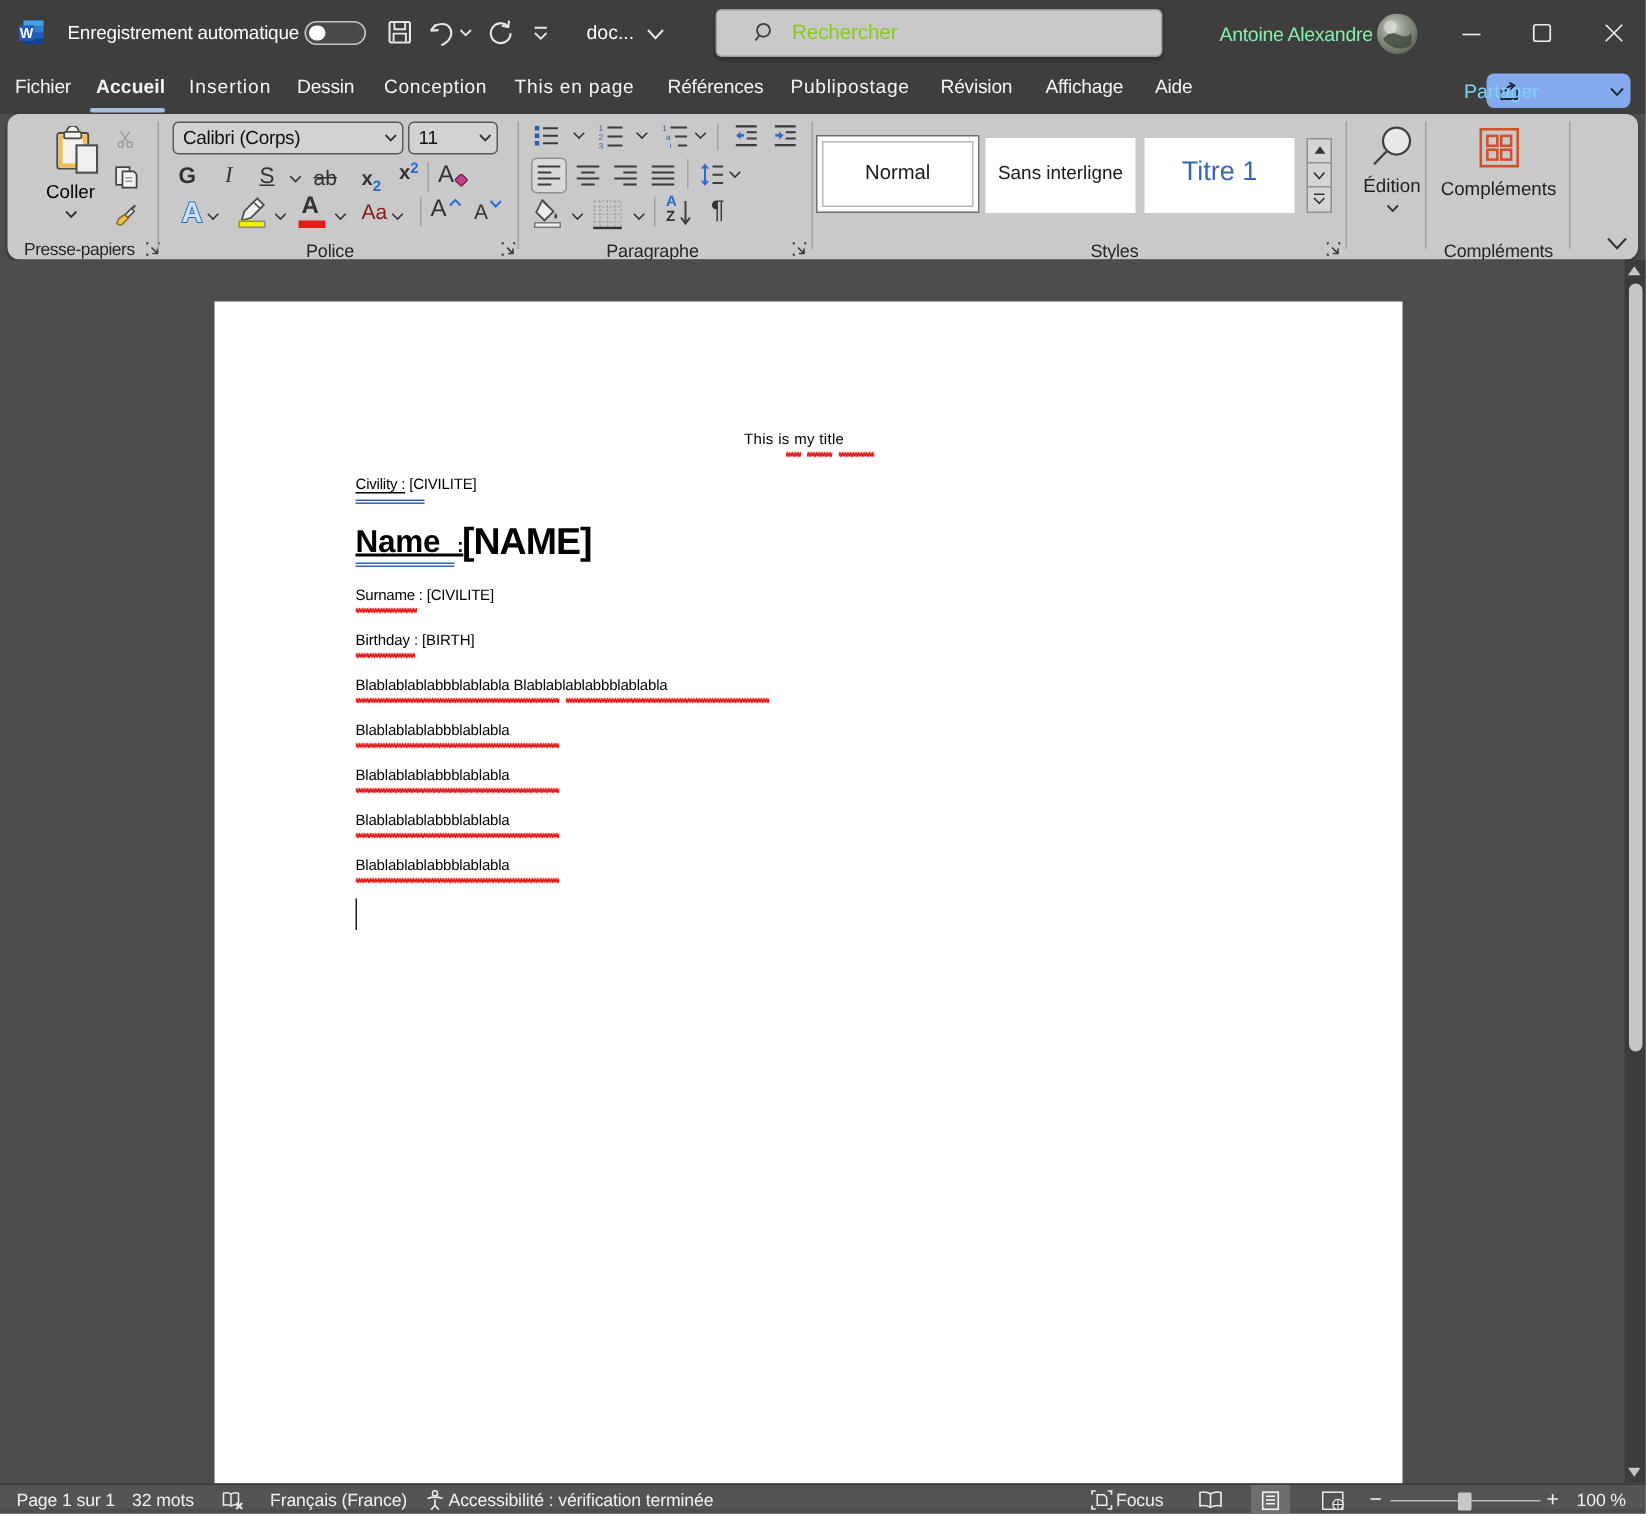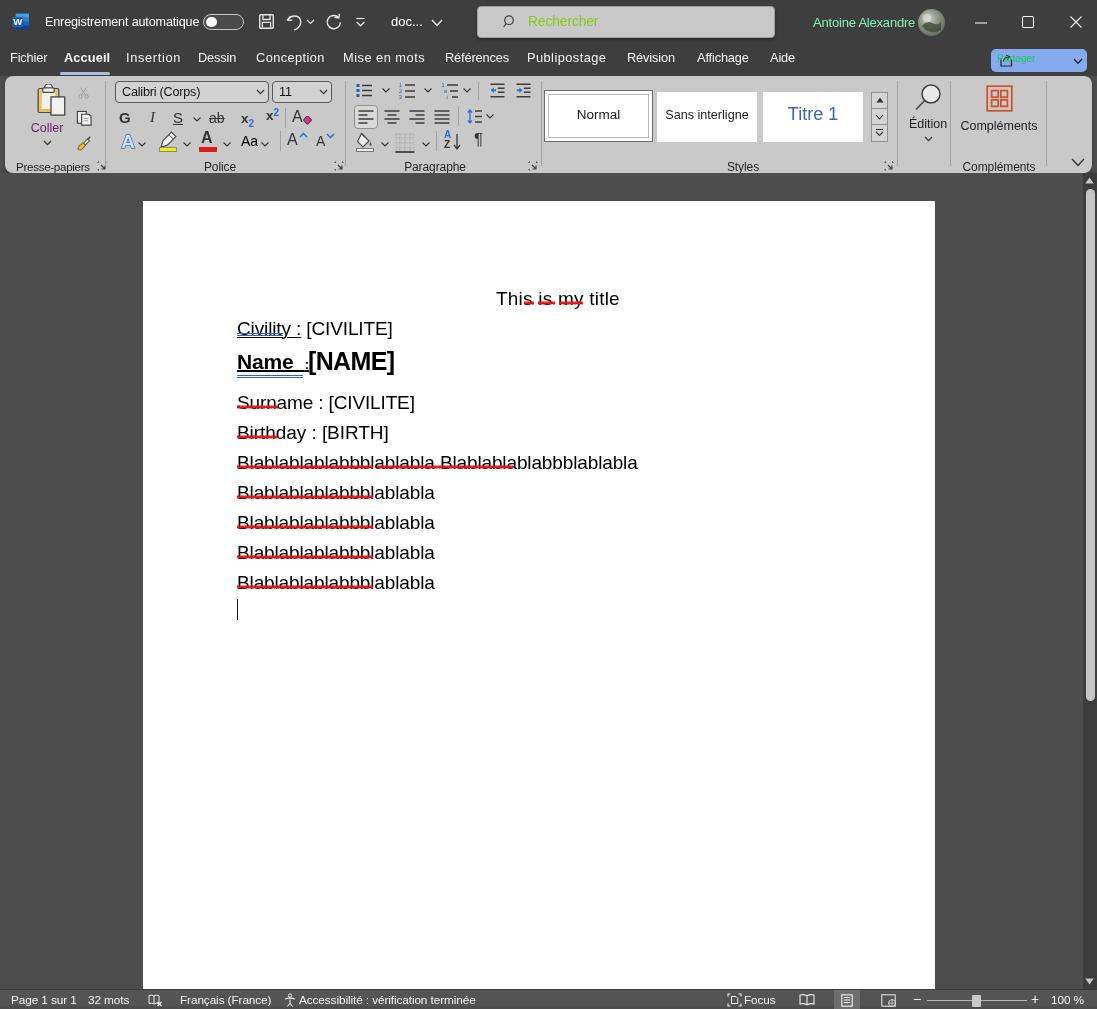--- a/index.html
+++ b/index.html
@@ -12,21 +12,21 @@
 .tab{position:absolute;top:0;height:28px;line-height:28px;font-size:12.8px;letter-spacing:-0.15px;color:#f4f4f4}
 
 #ribbon{position:absolute;left:5px;top:76px;width:1087px;height:97px;background:#c9c9c9;border-radius:8px;box-shadow:0 2px 3px rgba(0,0,0,0.35);}
 .vsep{position:absolute;top:5px;height:85px;width:1px;background:#a2a2a2}
 .glabel{position:absolute;top:83.5px;font-size:12px;letter-spacing:-0.1px;color:#262626;text-align:center}
 .launcher{position:absolute;width:10px;height:10px}
 .chev{position:absolute;width:8px;height:5px}
 
 #docarea{position:absolute;left:0;top:173px;width:1097px;height:816px;background:#4d4d4d;overflow:hidden}
 #page{position:absolute;left:143px;top:28px;width:792px;height:790px;background:#ffffff}
-.dtx{position:absolute;color:#000;font-size:19px;white-space:pre}
+.dtx{position:absolute;color:#000;font-size:10px;white-space:pre}
 .sq{position:absolute;height:4px}
 .blue2{position:absolute;height:3.3px;border-top:1px solid #3061c6;border-bottom:1px solid #3061c6}
 
 #scrolltrack{position:absolute;right:0;top:0px;width:14px;height:816px;background:#3c3c3c}
 
 #statusbar{position:absolute;left:0;top:989px;width:1097px;height:17px;border-top:1px solid #3a3a3a;background:#545454;color:#f0f0f0;font-size:12px}
 .sbt{position:absolute;top:2.5px;font-size:11.8px;letter-spacing:-0.1px;color:#f2f2f2}
 svg{display:block}
 </style>
 </head>
@@ -113,48 +113,48 @@
         <path d="M1.5 1.5 L12.5 12.5 M12.5 1.5 L1.5 12.5" stroke="#f0f0f0" stroke-width="1.1"></path>
       </svg>
 </div>
 <div id="tabrow">
   <div class="tab" style="left:10px">Fichier</div>
   <div class="tab" style="left:64px;font-weight:bold;letter-spacing:0.1px">Accueil</div>
   <div class="abs" style="left:60px;top:27.5px;width:50px;height:3px;background:#a9bde1;border-radius:2px"></div>
   <div class="tab" style="left:126px;letter-spacing:0.65px">Insertion</div>
   <div class="tab" style="left:198px">Dessin</div>
   <div class="tab" style="left:256px;letter-spacing:0.4px">Conception</div>
-  <div class="tab" style="left:343px;letter-spacing:0.5px">Mise en mots</div>
+  <div class="tab" style="left:343px;letter-spacing:0.5px">This en page</div>
   <div class="tab" style="left:445px">Références</div>
   <div class="tab" style="left:527px;letter-spacing:0.45px">Publipostage</div>
   <div class="tab" style="left:627px">Révision</div>
   <div class="tab" style="left:697px">Affichage</div>
   <div class="tab" style="left:770px">Aide</div>
 
   <div class="abs" style="left:991px;top:5px;width:96px;height:23px;background:#85aaee;border-radius:5px"></div>
   <svg class="abs" style="left:999px;top:9px" width="15" height="15" viewBox="0 0 15 15">
     <path d="M2 6.5 v6.5 h10.5 v-6.5" fill="none" stroke="#20262e" stroke-width="1.2"></path>
     <path d="M4.5 8.5 q0.5 -4 5 -4.5" fill="none" stroke="#20262e" stroke-width="1.2"></path>
     <path d="M7.2 2.2 L10.6 3.9 L8.1 6.7" fill="none" stroke="#20262e" stroke-width="1.2"></path>
   </svg>
-  <div class="abs" style="left:997px;top:9px;font-size:10px;color:#22c55e">Partager</div>
+  <div class="abs" style="left:976px;top:9px;font-size:13px;color:#7dd3fc">Partager</div>
   <svg class="abs" style="left:1073px;top:14px" width="10" height="7" viewBox="0 0 10 7">
     <path d="M1 1 L5 5.2 L9 1" fill="none" stroke="#20262e" stroke-width="1.3"></path>
   </svg>
 </div>
 <div id="ribbon">
 
   <svg class="abs" style="left:26px;top:8px" width="35" height="34" viewBox="0 0 35 34">
     <rect x="7.2" y="4.7" width="20.6" height="23.7" rx="1.5" fill="#f2f2f2" stroke="#4a4a4a" stroke-width="1.3"></rect>
     <rect x="9.4" y="6.9" width="16.2" height="19.3" fill="none" stroke="#f0c04a" stroke-width="2.6"></rect>
     <path d="M13.5 4.5 v-0.6 a4 4 0 0 1 8 0 v0.6" fill="#f2f2f2" stroke="#4a4a4a" stroke-width="1.2"></path>
     <rect x="11.8" y="3.9" width="11.4" height="4.4" rx="1" fill="#f2f2f2" stroke="#4a4a4a" stroke-width="1.2"></rect>
     <rect x="20" y="12.9" width="13.7" height="18.2" fill="#f0f0f0" stroke="#4f4f4f" stroke-width="1.4"></rect>
   </svg>
-  <div class="abs" style="left:18px;top:45px;width:48px;text-align:center;font-size:12.5px;color:#701a75">Coller</div>
+  <div class="abs" style="left:18px;top:45px;width:48px;text-align:center;font-size:12.5px;color:#000000">Coller</div>
   <svg class="abs" style="left:38px;top:64px" width="9" height="6" viewBox="0 0 9 6">
         <path d="M1 1 L4.5 4.6 L8 1" fill="none" stroke="#333" stroke-width="1.2"></path>
       </svg>
 
   <svg class="abs" style="left:72px;top:9px" width="13" height="16" viewBox="0 0 17 17">
     <path d="M4.5 1.5 L11 11 M12.5 1.5 L6 11" stroke="#999" stroke-width="1.2" fill="none"></path>
     <circle cx="4.6" cy="13" r="2.3" fill="none" stroke="#999" stroke-width="1.2"></circle>
     <circle cx="12.4" cy="13" r="2.3" fill="none" stroke="#999" stroke-width="1.2"></circle>
   </svg>
 
@@ -214,21 +214,21 @@
   </svg>
   <div class="abs" style="left:154px;top:71px;width:18px;height:5px;background:#f6f000;border:0.5px solid #888"></div>
   <svg class="chev" style="left:177.5px;top:66px" viewBox="0 0 8 5">
         <path d="M0.5 0.5 L4 4 L7.5 0.5" fill="none" stroke="#333" stroke-width="1.1"></path>
       </svg>
   <div class="abs" style="left:196px;top:53px;font-size:16px;font-weight:bold;color:#333">A</div>
   <div class="abs" style="left:194px;top:71px;width:18px;height:5px;background:#e21b1b"></div>
   <svg class="chev" style="left:217.5px;top:66px" viewBox="0 0 8 5">
         <path d="M0.5 0.5 L4 4 L7.5 0.5" fill="none" stroke="#333" stroke-width="1.1"></path>
       </svg>
-  <div class="abs" style="left:236px;top:57px;font-size:14px;color:#000000">Aa</div>
+  <div class="abs" style="left:236px;top:57px;font-size:14px;color:#7f1d1d">Aa</div>
   <svg class="chev" style="left:256px;top:66px" viewBox="0 0 8 5">
         <path d="M0.5 0.5 L4 4 L7.5 0.5" fill="none" stroke="#333" stroke-width="1.1"></path>
       </svg>
   <div class="abs" style="left:275px;top:55px;width:1px;height:20px;background:#a2a2a2"></div>
   <div class="abs" style="left:282px;top:55px;font-size:16px;color:#333">A</div>
   <svg class="abs" style="left:294px;top:56px" width="9" height="6" viewBox="0 0 9 6">
         <path d="M1 5 L4.5 1.4 L8 5" fill="none" stroke="#2b6cd4" stroke-width="1.4"></path>
       </svg>
   <div class="abs" style="left:311px;top:57px;font-size:14px;color:#333">A</div>
   <svg class="abs" style="left:321px;top:57px" width="9" height="6" viewBox="0 0 9 6">

